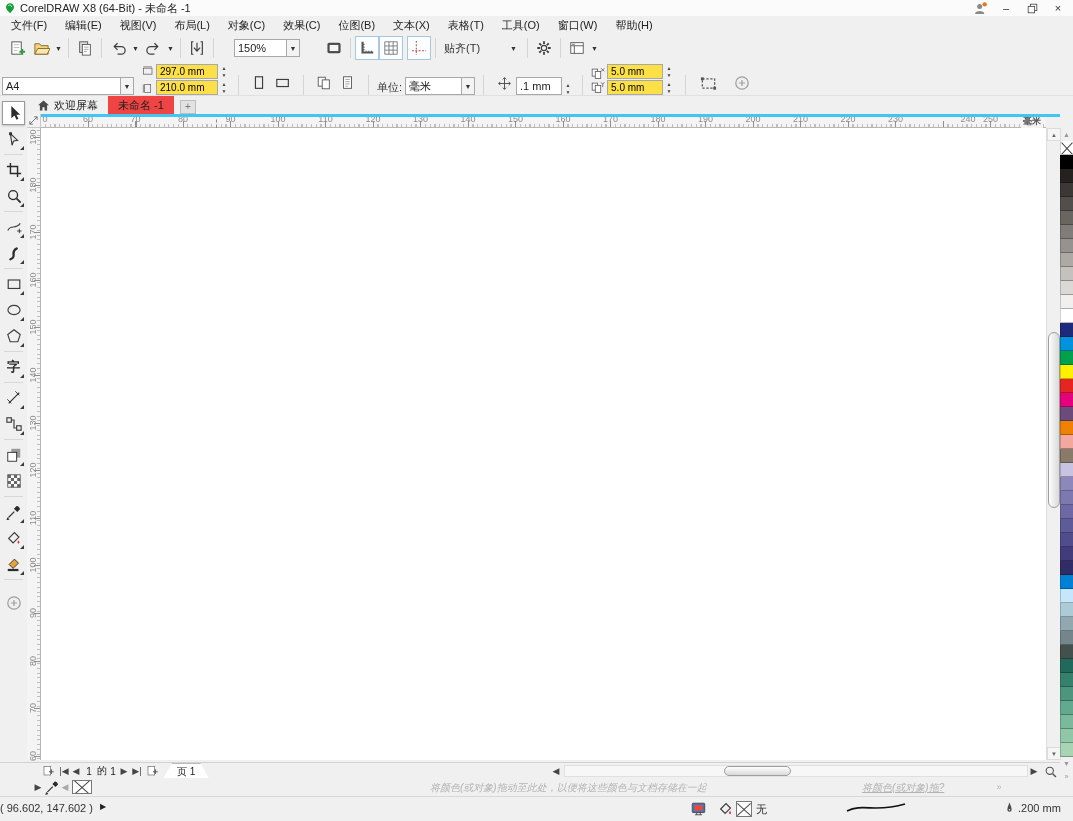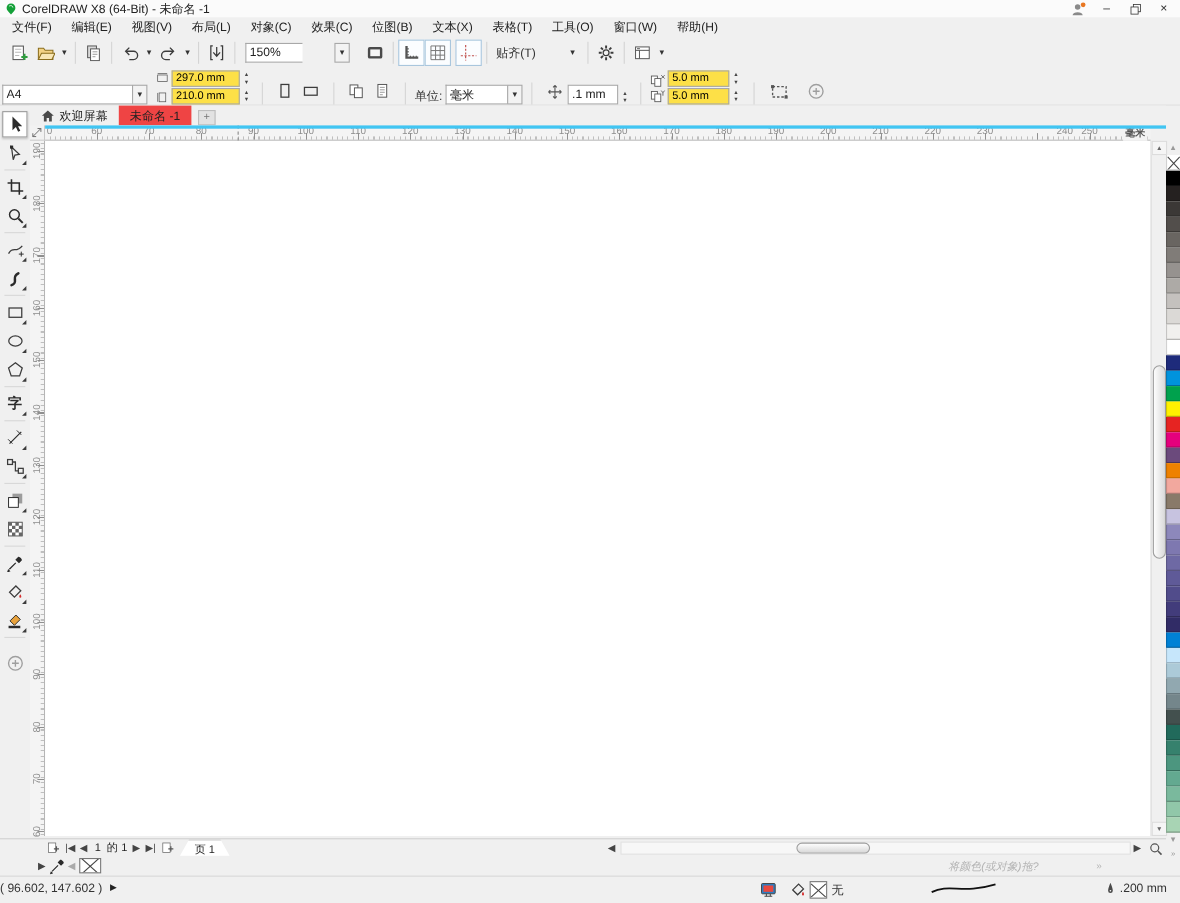--- a/index.html
+++ b/index.html
@@ -171,21 +171,21 @@
     </div>
   <div class="dd">▼</div>
   <div class="vsep"></div>
   <div class="tbtn">
       <svg width="16" height="16" viewBox="0 0 18 18">
         <path d="M5 2H3v14h2M13 2h2v14h-2" stroke="#3c3c3c" fill="none" stroke-width="1.3"></path>
         <path d="M9 3v9M5.5 8.5L9 12.5l3.5-4" stroke="#3c3c3c" fill="none" stroke-width="1.3"></path>
       </svg>
     </div>
   <div class="vsep"></div>
-  <div class="combo" style="margin:0 5px;gap:29px;">
+  <div class="combo" style="margin:0 16px;">
     <input class="field" style="width: 52px;" readonly="" value="150%">
     <div class="cdd">▼</div>
   </div>
   <div class="tbtn" style="margin-left:6px;">
       <svg width="16" height="14" viewBox="0 0 18 16">
         <rect x="1.5" y="2" width="15" height="12" rx="2" fill="#4a4a4a"></rect>
         <rect x="4" y="4.5" width="10" height="7" fill="#f5f5f5"></rect>
       </svg>
     </div>
   <div class="vsep"></div>
@@ -630,21 +630,22 @@
   <div class="nav-el" style="left:45px;width:14px;height:18px;">
       <svg width="15" height="15" viewBox="0 0 18 18">
         <path d="M3 15l7-7M2 16l-.5 1.5L3 17z" stroke="#2b2b2b" fill="none" stroke-width="1.4"></path>
         <path d="M9.5 4.5l4 4 3-3c1.2-1.2-2.8-5.2-4-4z" fill="#2b2b2b"></path>
       </svg>
     </div>
   <div class="nav-el" style="left:60px;width:10px;height:18px;color:#aaa;">◀</div>
   <div class="abs" style="left:72px;top:2px;width:20px;height:14px;">
     <div class="xbox" style="width:20px;height:14px;"></div>
   </div>
-  <span class="hint" style="left:862px;">将颜色(或对象)拖?</span>
+  <span class="hint" style="left:430px;">将颜色(或对象)拖动至此处，以便将这些颜色与文档存储在一起</span>
+  <span class="hint" style="left:862px;text-decoration:underline;">将颜色(或对象)拖?</span>
   <div class="nav-el" style="left:993px;width:12px;height:18px;color:#b3b3b3;">»</div>
 </div>
 
 <div class="statusbar">
   <span class="s-el" style="left:0;top:5px;">( 96.602, 147.602 )</span>
   <span class="s-el" style="left:100px;top:5px;font-size:8px;color:#222;">▶</span>
   <span class="s-el" style="left:690px;top:4px;">
       <svg width="17" height="16" viewBox="0 0 18 18">
         <rect x="2" y="2.5" width="14" height="10.5" rx="1" fill="#2d7dc2" stroke="#444"></rect>
         <rect x="4" y="4.5" width="10" height="6.5" fill="#e8483f"></rect>

